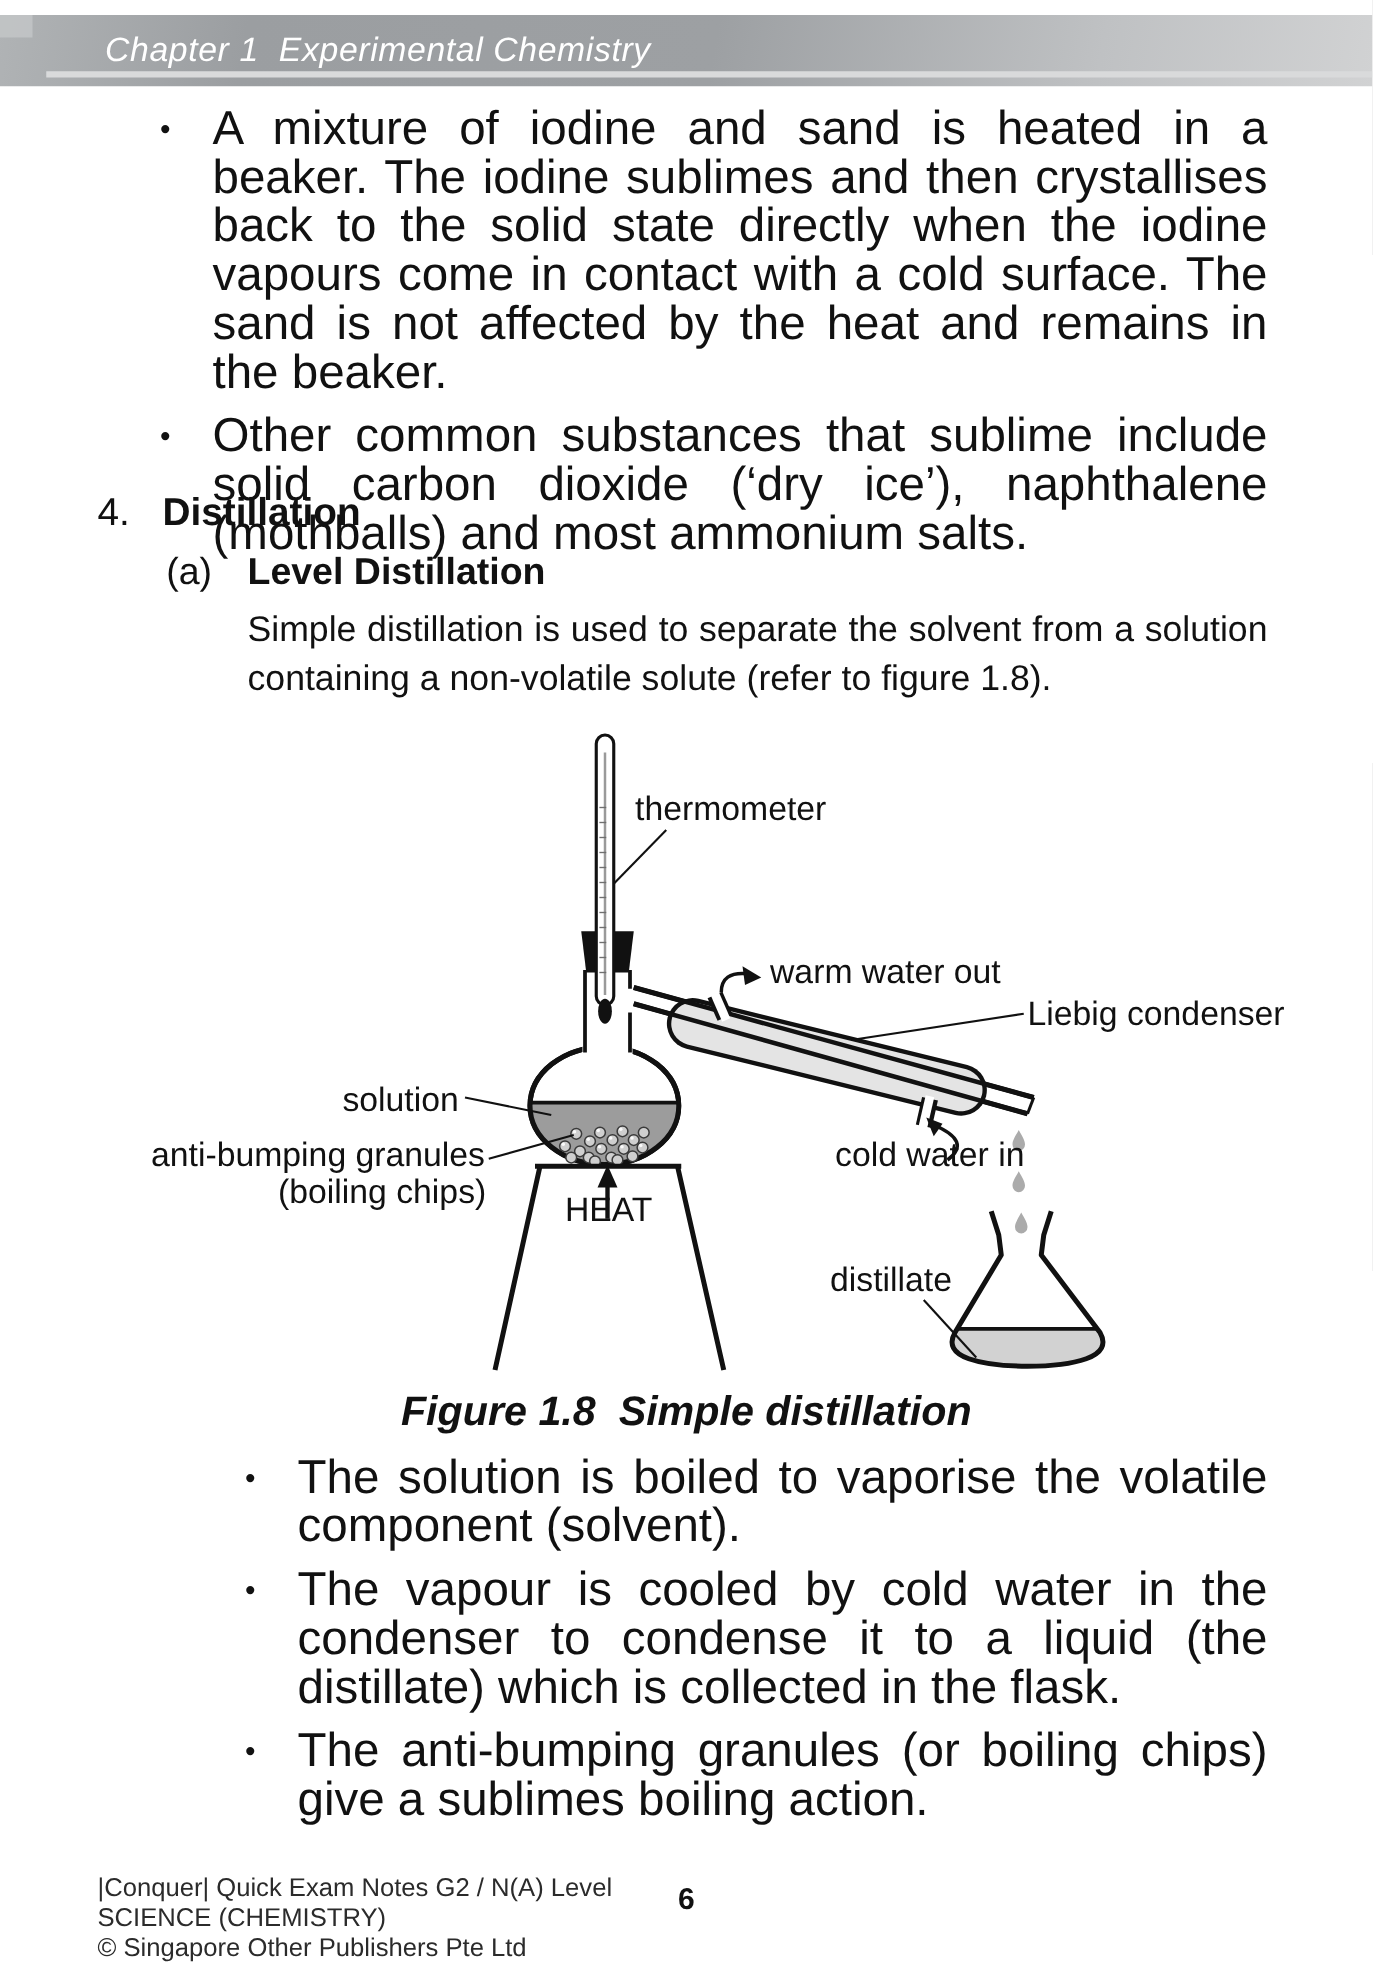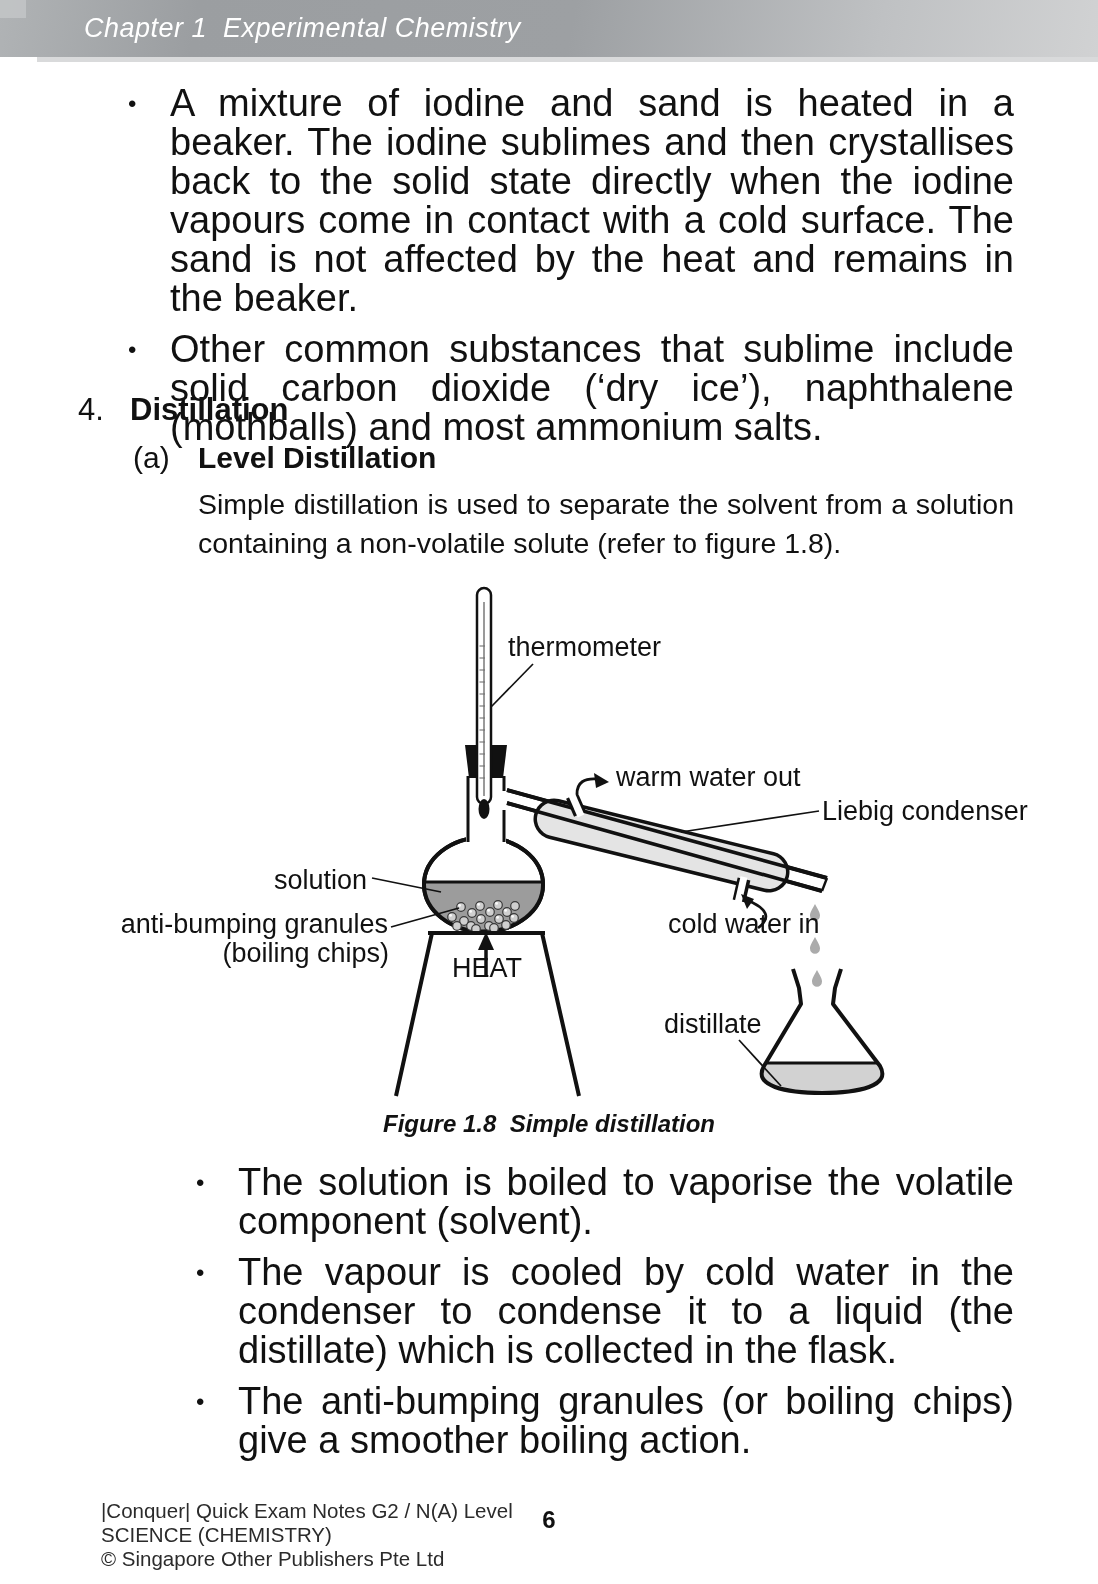--- a/index.html
+++ b/index.html
@@ -1,21 +1,21 @@
 <!DOCTYPE html>
 <html><head>
 <meta charset="utf-8">
 <style>
   html,body{margin:0;padding:0;background:#e8e8e8;}
   .page{
     position:relative;width:1098px;height:1584px;margin:0 auto;background:#ffffff;
     font-family:"Liberation Sans","DejaVu Sans",sans-serif;color:#111;overflow:hidden;
   }
   
-  .hdr{position:absolute;top:0;left:0;width:1098px;height:57px;
+  .hdr{position:absolute;top:12px;left:0;width:1098px;height:57px;
     background:linear-gradient(100deg,#b0b3b5 0%,#9b9ea1 18%,#9da0a3 52%,#bfc1c3 80%,#d1d2d3 100%);}
   .hdr-corner{position:absolute;top:0;left:0;width:26px;height:18px;background:#c6c8c9;opacity:.75;}
   .hdr-title{position:absolute;left:84px;top:13px;margin:0;font-size:27px;line-height:30px;
     font-style:italic;font-weight:normal;color:#ffffff;letter-spacing:.5px;white-space:pre;}
   .hdr-underline{position:absolute;top:57px;left:37px;width:1061px;height:5px;background:#d9dadb;}
 
   
   .bullets{position:absolute;}
   .bullets-top{left:128px;top:84px;width:886px;}
   .bullets-bottom{left:196px;top:1163px;width:818px;}
@@ -29,24 +29,24 @@
   .harow{position:absolute;left:133px;top:440px;display:flex;font-size:30px;line-height:35px;}
   .halabel{width:65px;font-weight:normal;}
   .hatitle{font-weight:bold;}
   .intro{position:absolute;left:198px;top:485px;width:816px;margin:0;
     font-size:28.5px;line-height:39px;text-align:justify;}
 
   
   .diagram{position:absolute;left:110px;top:575px;}
   .diagram text{font-family:"Liberation Sans","DejaVu Sans",sans-serif;font-size:27px;fill:#111;}
   .caption{position:absolute;left:0;top:1110px;width:1098px;text-align:center;
-    font-size:24px;font-weight:bold;font-style:italic;white-space:pre;}
-
-  
-  .footer{position:absolute;left:78px;top:1499px;font-size:20.5px;line-height:24px;color:#2b2b2b;margin-left:23px;}
+    font-size:33px;font-weight:bold;font-style:italic;white-space:pre;}
+
+  
+  .footer{position:absolute;left:78px;top:1499px;font-size:20.5px;line-height:24px;color:#2b2b2b;}
   .footer div{white-space:pre;}
   .pageno{position:absolute;left:0;top:1506px;width:1098px;text-align:center;
     font-size:24px;font-weight:bold;color:#111;}
 </style>
 </head>
 <body>
 
 <div class="page">
 
   <div class="hdr">
@@ -228,21 +228,21 @@
     <div class="bullet">
       <span class="dot">•</span>
       <p>The solution is boiled to vaporise the volatile component (solvent).</p>
     </div>
     <div class="bullet">
       <span class="dot">•</span>
       <p>The vapour is cooled by cold water in the condenser to condense it to a liquid (the distillate) which is collected in the flask.</p>
     </div>
     <div class="bullet">
       <span class="dot">•</span>
-      <p>The anti-bumping granules (or boiling chips) give a smoother boiling action.</p>
+      <p>The anti-bumping granules (or boiling chips) give a sublimes boiling action.</p>
     </div>
   </div>
 
   <div class="footer">
     <div>|Conquer| Quick Exam Notes G2 / N(A) Level</div>
     <div>SCIENCE (CHEMISTRY)</div>
     <div>© Singapore Other Publishers Pte Ltd</div>
   </div>
   <div class="pageno">6</div>
 

